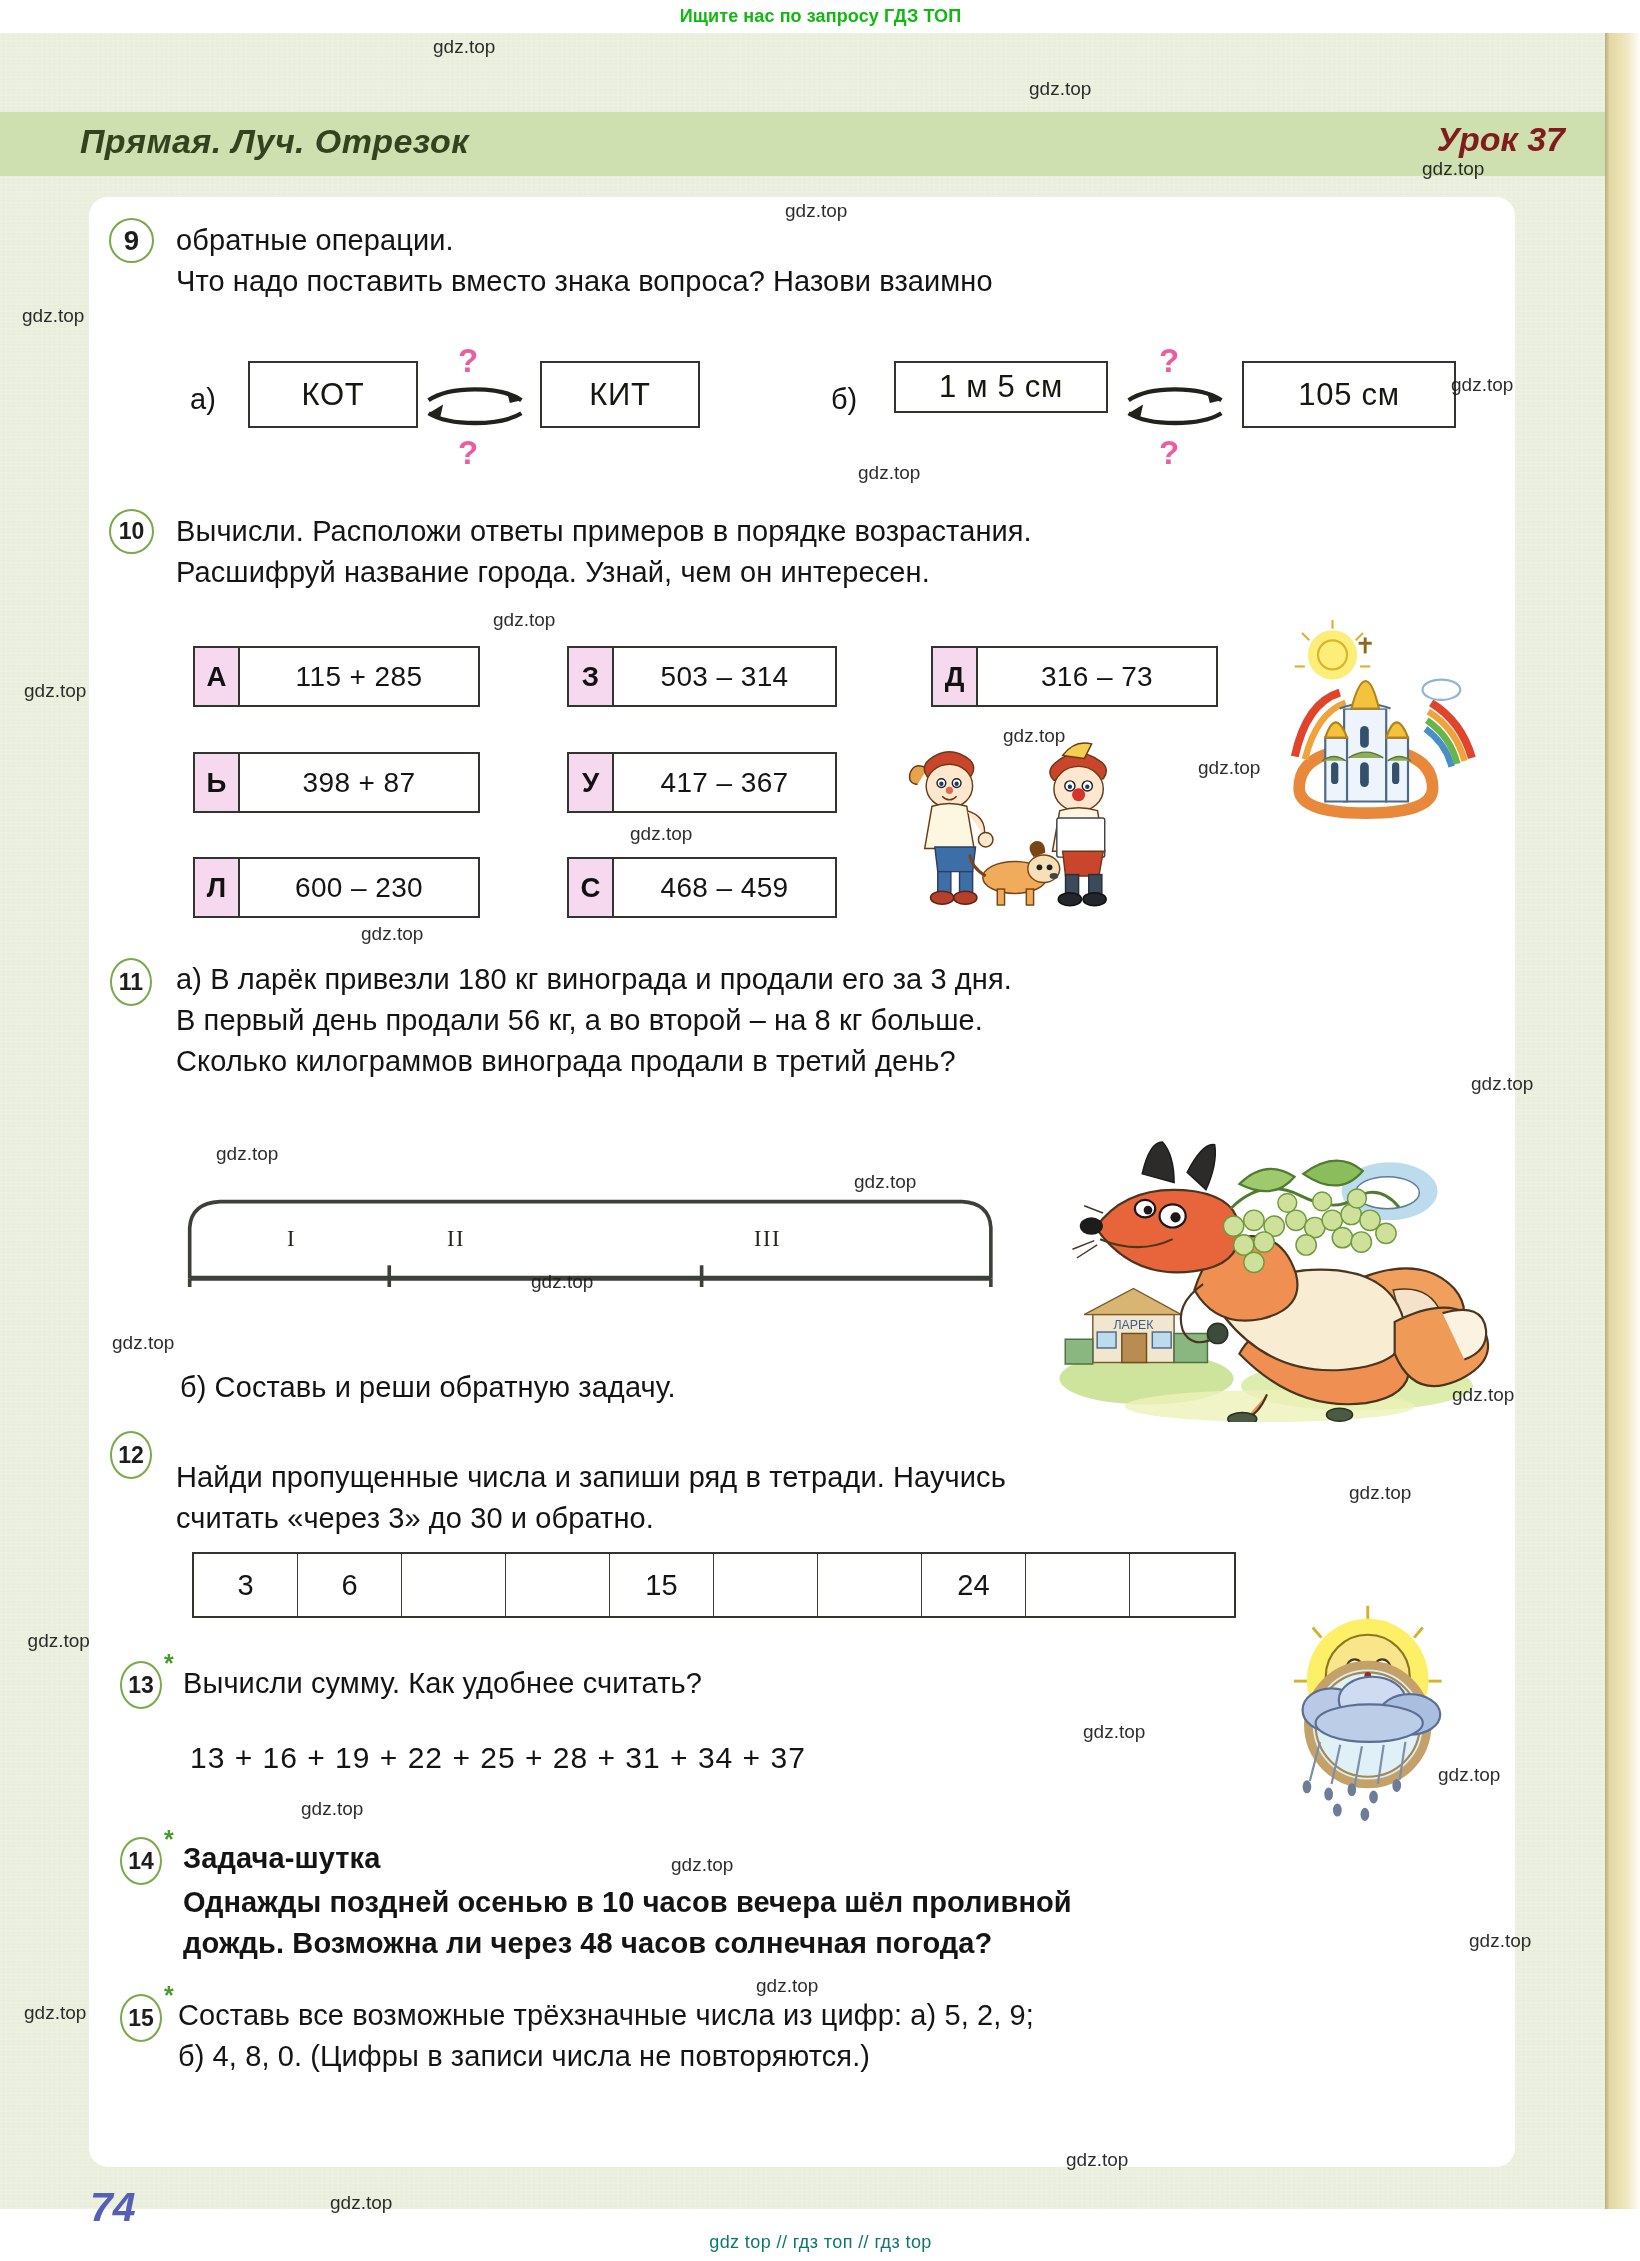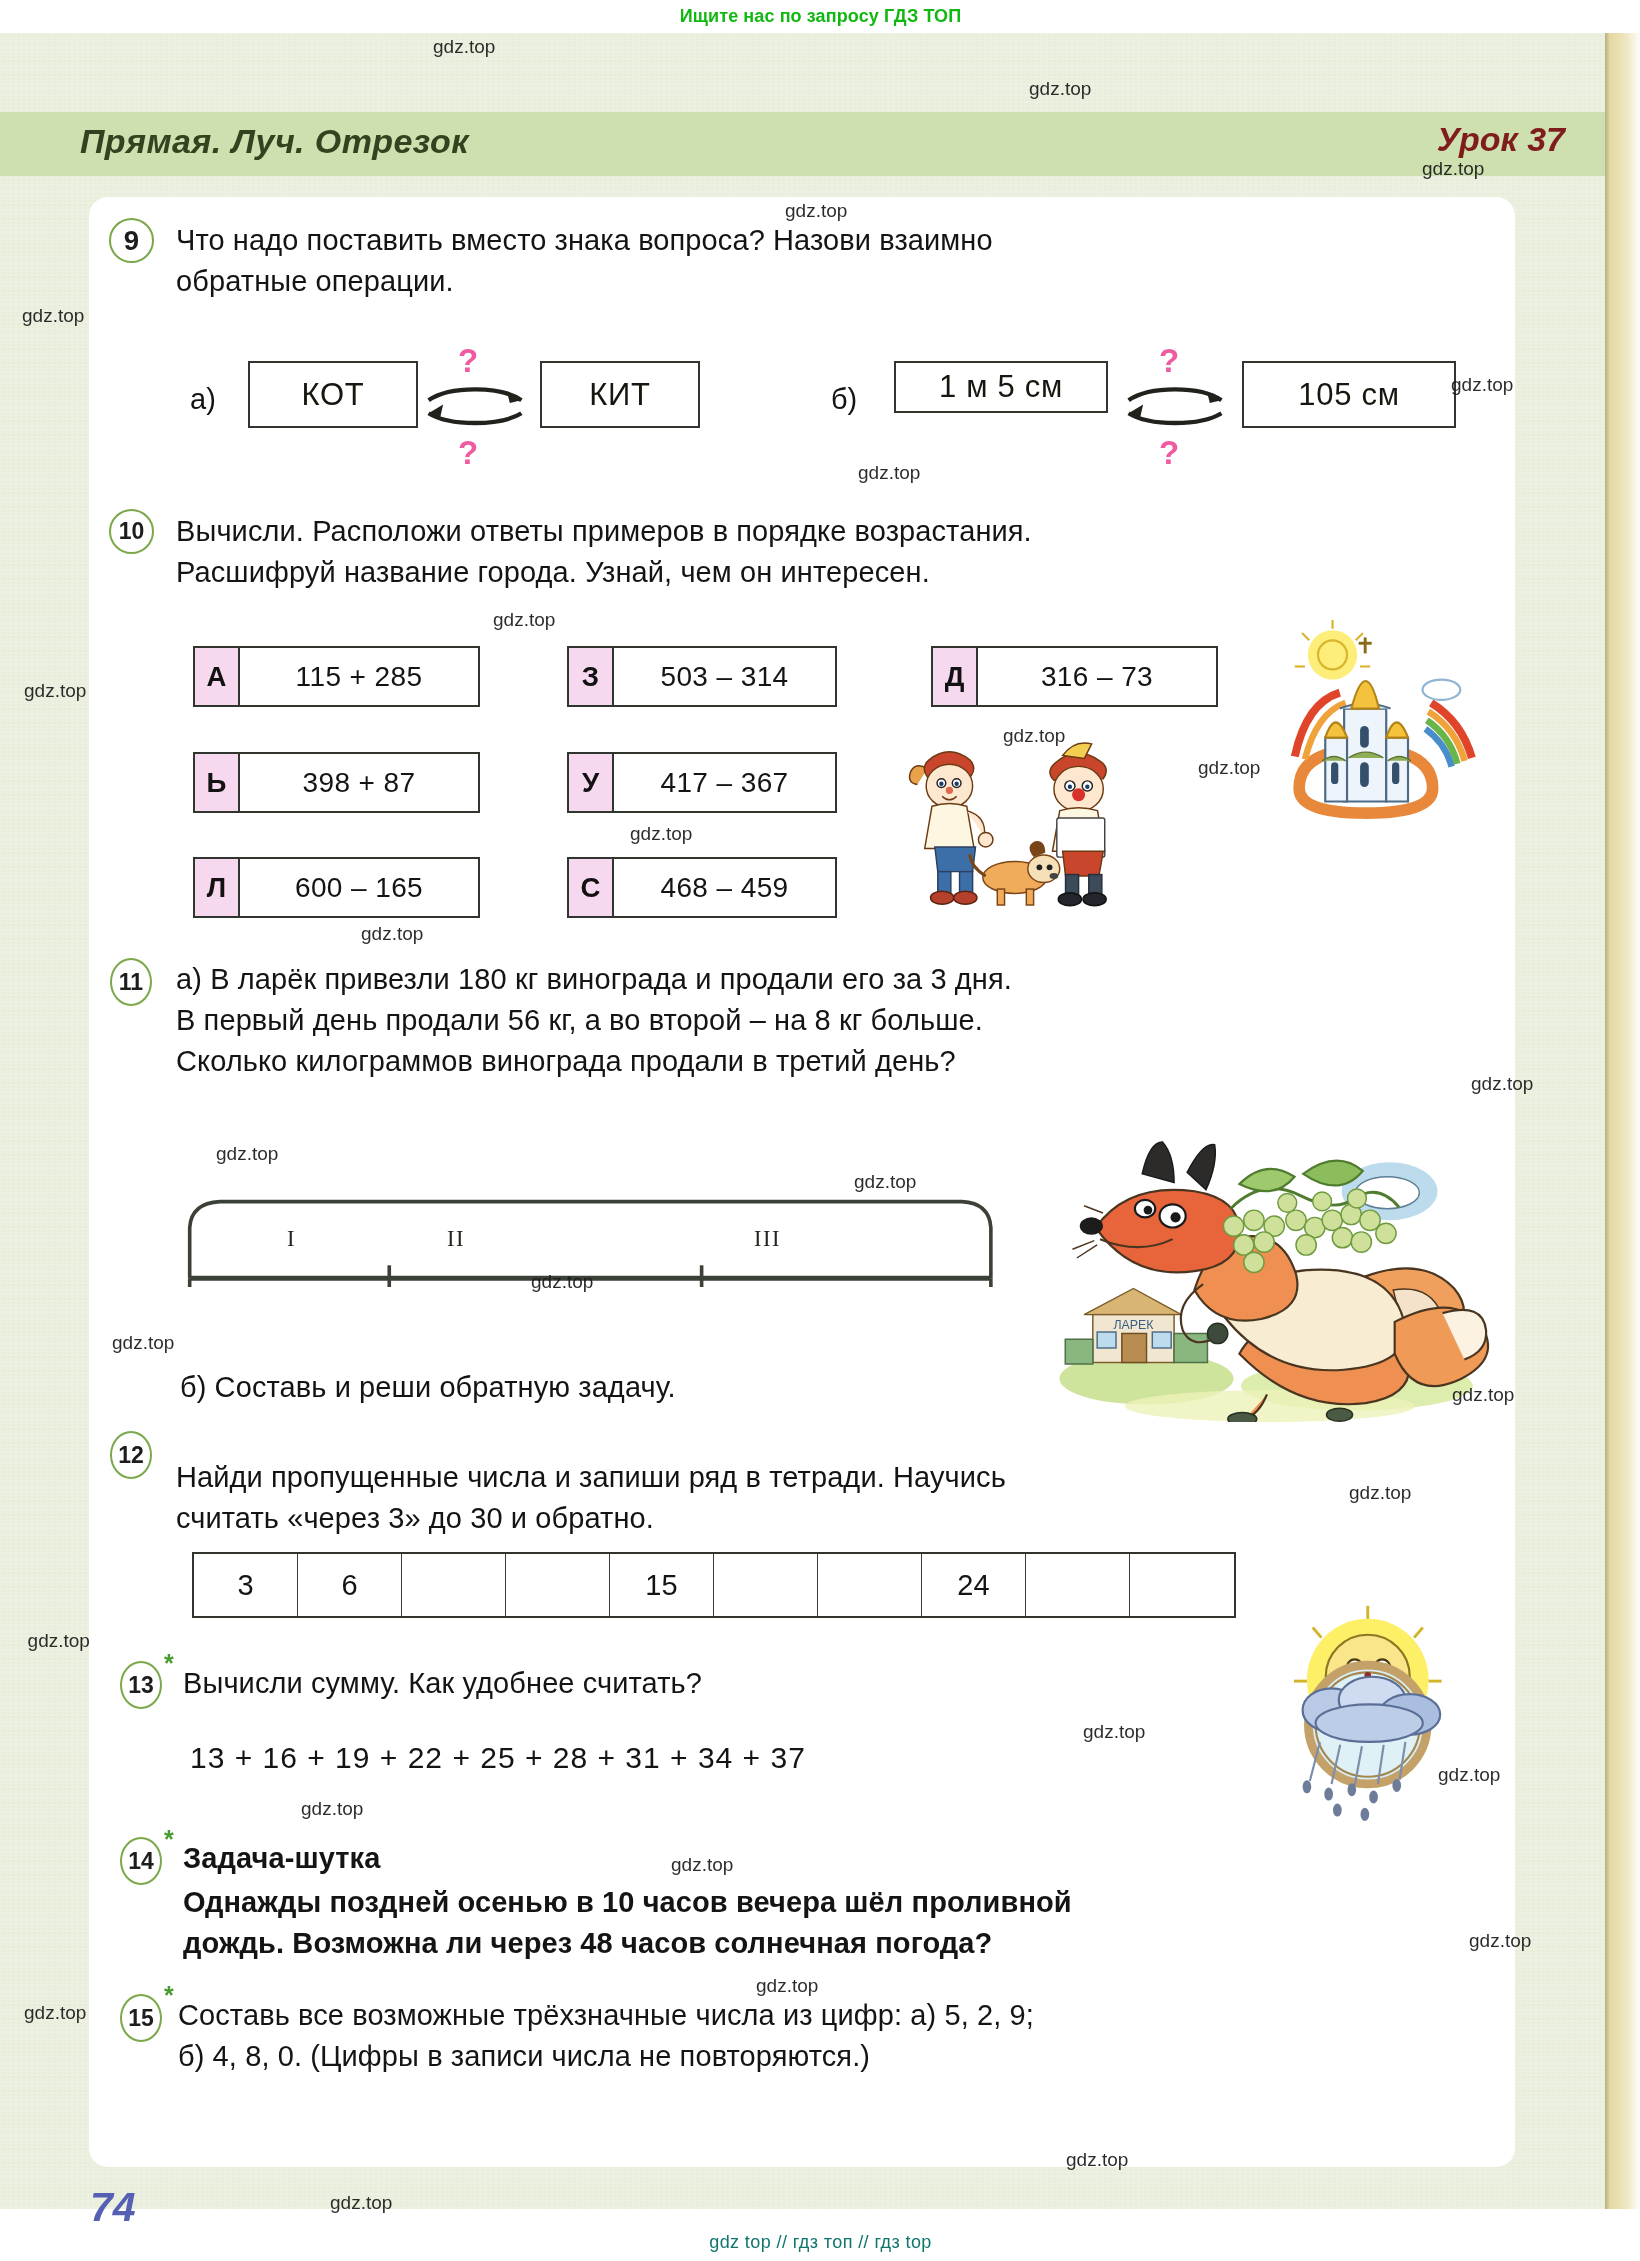--- a/index.html
+++ b/index.html
@@ -202,22 +202,22 @@
 <div class="header-band"></div>
 <div class="header-title">Прямая.  Луч.  Отрезок</div>
 <div class="header-lesson">Урок 37</div>
 
 <div class="card"></div>
 
 <div class="badge" style="left:109px; top:218px;">
   <span>9</span>
 </div>
 <div class="t-body" style="position:absolute; left:176px; top:220px; width:1320px;">
+  <div>обратные операции.</div>
   <div>Что надо поставить вместо знака вопроса? Назови взаимно</div>
-  <div>обратные операции.</div>
 </div>
 
 <div class="label-ab" style="left:190px; top:383px;">а)</div>
 <div class="wordbox" style="left:248px; top:361px; width:170px; height:67px;">КОТ</div>
 <div class="qmark" style="left:458px; top:342px;">?</div>
 <svg class="arrows-svg" style="left:417px; top:384px;" width="116" height="44" viewBox="0 0 160 60">
   <path d="M16 22 C 45 2, 115 2, 144 22" stroke="#20231c" stroke-width="6" fill="none"></path>
   <polygon points="144,22 124,10 128,26" fill="#20231c"></polygon>
   <path d="M144 40 C 115 58, 45 58, 16 40" stroke="#20231c" stroke-width="6" fill="none"></path>
   <polygon points="16,40 36,28 32,46" fill="#20231c"></polygon>
@@ -262,21 +262,21 @@
   <div class="letter">Ь</div>
   <div class="expr">398 + 87</div>
 </div>
 <div class="lbox" style="left:567px; top:752px; width:270px; height:61px;">
   <div class="letter">У</div>
   <div class="expr">417 – 367</div>
 </div>
 
 <div class="lbox" style="left:193px; top:857px; width:287px; height:61px;">
   <div class="letter">Л</div>
-  <div class="expr">600 – 165</div>
+  <div class="expr">600 – 230</div>
 </div>
 <div class="lbox" style="left:567px; top:857px; width:270px; height:61px;">
   <div class="letter">С</div>
   <div class="expr">468 – 459</div>
 </div>
 
 <svg class="illu" style="left:884px; top:725px;" width="305" height="196" viewBox="0 0 420 270">
 
   <g>
     <path d="M60 60 q-18 -10 -24 6 q-4 14 10 16" fill="#e8a34a" stroke="#6b3a12" stroke-width="2"></path>

